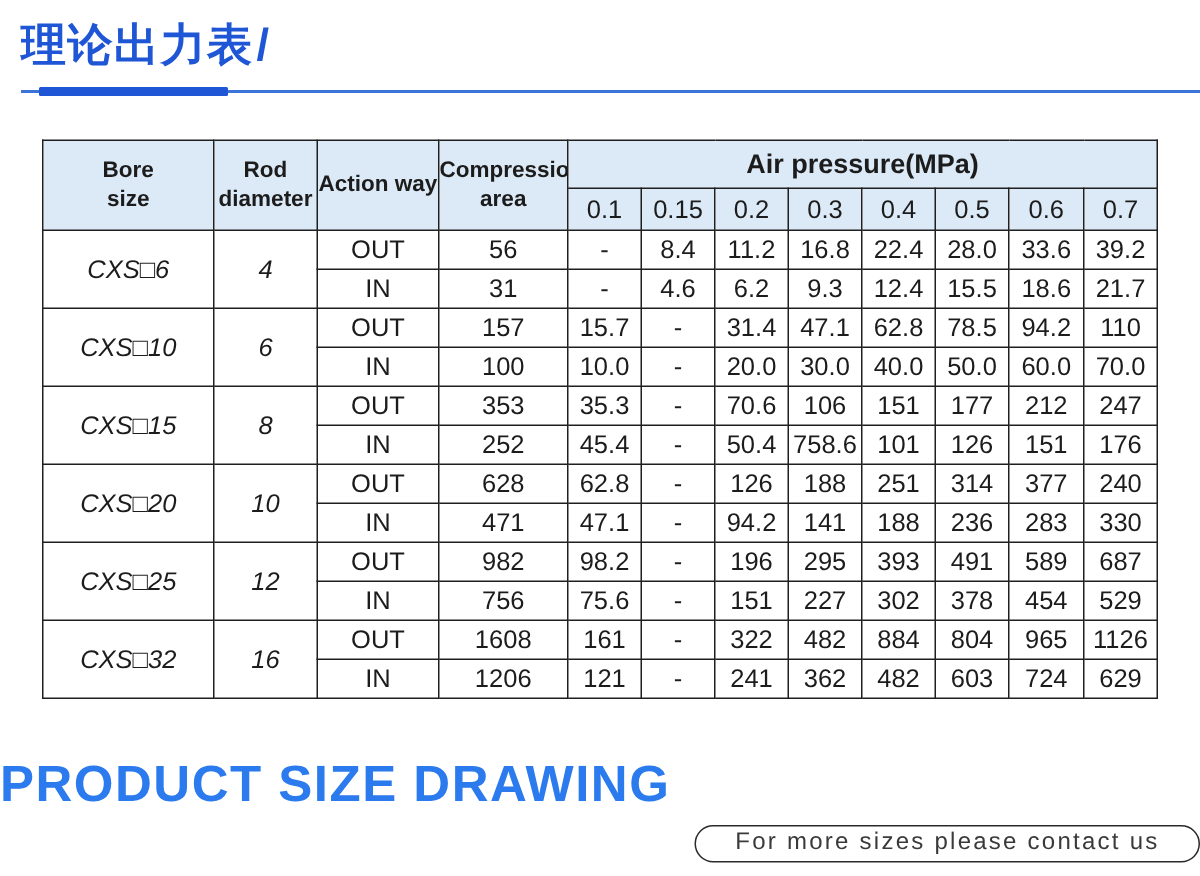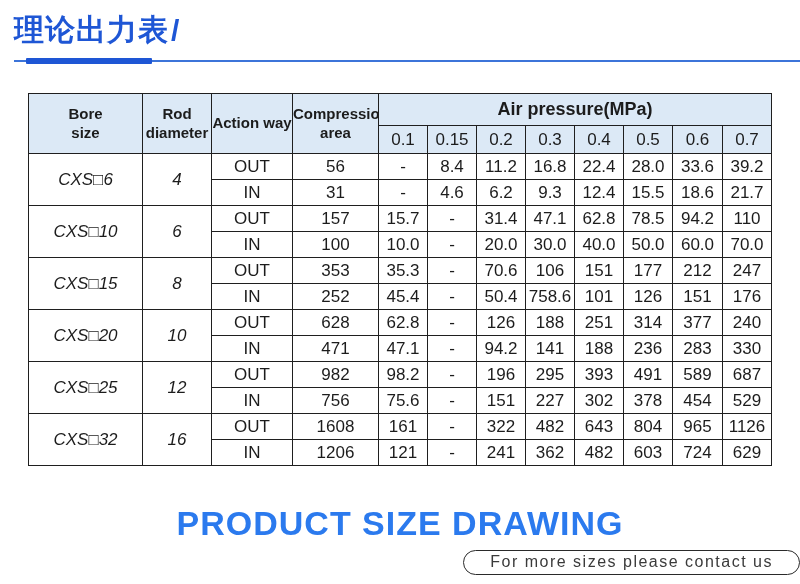--- a/index.html
+++ b/index.html
@@ -25,21 +25,21 @@
     overflow: hidden; }
   table.output thead th { background: #dce9f6; }
   th.hdr-main { font-size: 15px; font-weight: bold; white-space: pre-line; line-height: 1.25; }
   th.hdr-air { font-size: 18px; font-weight: bold; height: 32px; }
   th.hdr-press { font-size: 17px; font-weight: normal; height: 28px; }
   tr.data-row { height: 26px; }
   td.bore-size-cell, td.rod-diameter-cell { font-size: 17px; font-style: italic; }
   td.action-way-cell, td.compression-area-cell, td.pressure-value-cell { font-size: 17px; }
 
   
-  .section-title { margin-top: 40px; text-align: center; color: #2b7aee;
+  .section-title { margin-top: 40px; color: #2b7aee;
     font-size: 34px; font-weight: bold; letter-spacing: 1px; line-height: 1.05; }
   .pill-row { text-align: right; margin-top: 8px; }
   .contact-pill { display: inline-block; border: 1.5px solid #2a2a2a; border-radius: 14px;
     padding: 2px 26px 3px 26px; font-size: 16px; color: #3a3a3a; letter-spacing: 1.5px; }
 </style>
 </head>
 <body>
 
 <div class="banner">
   <div class="banner-line">
@@ -223,21 +223,21 @@
         </tr>
         <tr class="data-row">
           <td rowspan="2" class="bore-size-cell">CXS□32</td>
           <td rowspan="2" class="rod-diameter-cell">16</td>
           <td class="action-way-cell">OUT</td>
           <td class="compression-area-cell">1608</td>
           <td class="pressure-value-cell">161</td>
           <td class="pressure-value-cell">-</td>
           <td class="pressure-value-cell">322</td>
           <td class="pressure-value-cell">482</td>
-          <td class="pressure-value-cell">643</td>
+          <td class="pressure-value-cell">884</td>
           <td class="pressure-value-cell">804</td>
           <td class="pressure-value-cell">965</td>
           <td class="pressure-value-cell">1126</td>
         </tr>
         <tr class="data-row">
           <td class="action-way-cell">IN</td>
           <td class="compression-area-cell">1206</td>
           <td class="pressure-value-cell">121</td>
           <td class="pressure-value-cell">-</td>
           <td class="pressure-value-cell">241</td>

